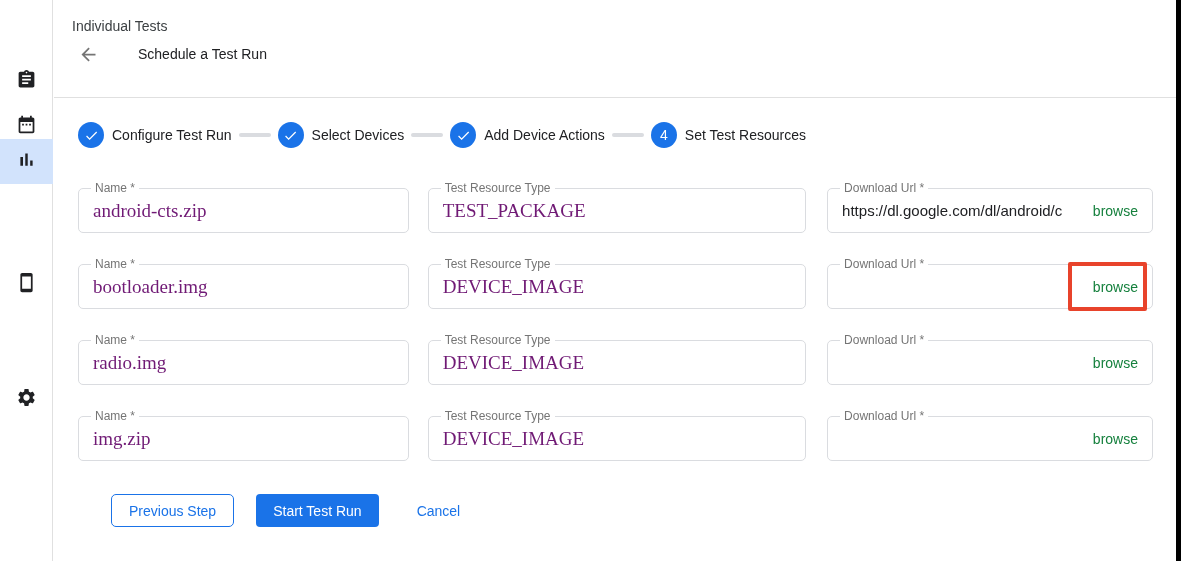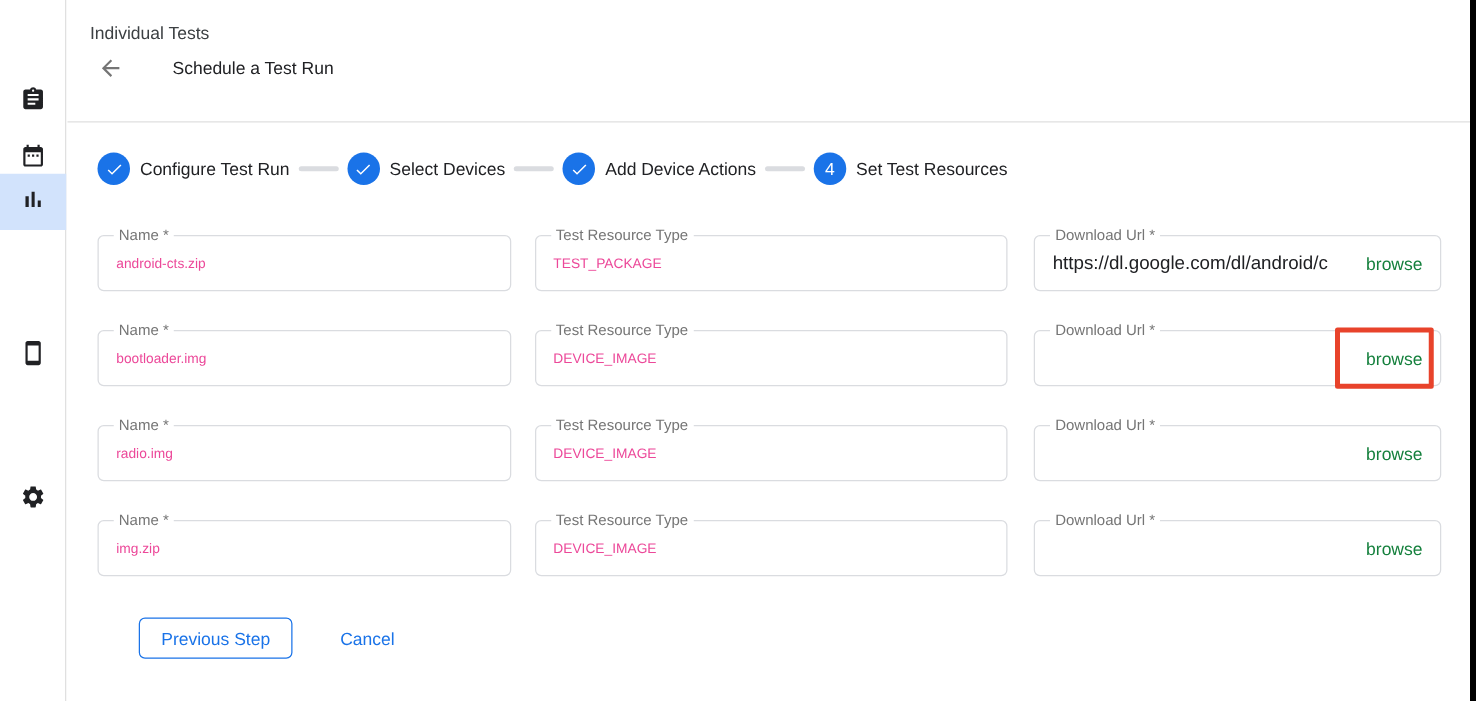--- a/index.html
+++ b/index.html
@@ -33,21 +33,21 @@
   .step-connector { width:32px; height:4px; border-radius:2px; background:#dadce0; margin:0 7px; flex:0 0 auto; }
 
   
   .form { position:absolute; left:78px; top:188px; width:1075px; }
   .form-row { display:flex; margin-bottom:31px; }
   .field { position:relative; height:45px; border:1px solid #dadce0; border-radius:5px; background:#fff; }
   .field-name { width:346px; margin-right:19px; }
   .field-type { width:396px; margin-right:21px; }
   .field-url  { width:341px; }
   .field-label { position:absolute; top:-8px; left:12px; background:#fff; padding:0 4px; font-size:12px; color:#757575; white-space:nowrap; }
-  .field-value { display:flex; align-items:center; height:100%; padding:0 14px; font-size:11px; color:#ec4899; overflow:hidden; white-space:nowrap; }
+  .field-value { display:flex; align-items:center; height:100%; padding:0 14px; font-size:19px; color:#701a75; overflow:hidden; white-space:nowrap;font-family:Liberation Serif, serif; }
   .url-inner { display:flex; align-items:center; height:100%; padding-left:14px; }
   .url-text { flex:1; font-size:15px; color:#202124; overflow:hidden; white-space:nowrap; }
   .browse-link { padding:0 14px 0 8px; font-size:14px; color:#15803d; cursor:pointer; background:none; border:none; font-family:Liberation Sans, sans-serif; }
   .browse-highlight { position:absolute; top:-3px; right:5px; width:79px; height:49px; border:4px solid #e8432b; border-radius:2px; pointer-events:none; }
 
   
   .actions { position:absolute; left:78px; top:494px; display:flex; align-items:center;margin-left:33px; }
   .btn { height:33px; font-size:14px; font-weight:500; font-family:inherit; cursor:pointer; }
   .btn-outline { padding:0 17px; background:#fff; color:#1a73e8; border:1px solid #1a73e8; border-radius:5px; }
   .btn-filled { margin-left:22px; padding:0 17px; background:#1a73e8; color:#fff; border:none; border-radius:4px; }
@@ -215,17 +215,18 @@
           <span class="url-text"></span>
           <button class="browse-link">browse</button>
         </div>
       </div>
     </div>
 
   </div>
 
   <div class="actions">
     <button class="btn btn-outline">Previous Step</button>
+    <button class="btn btn-filled">Start Test Run</button>
     <button class="btn btn-text">Cancel</button>
   </div>
 
   <div class="right-strip"></div>
 </div>
 
 </body></html>

